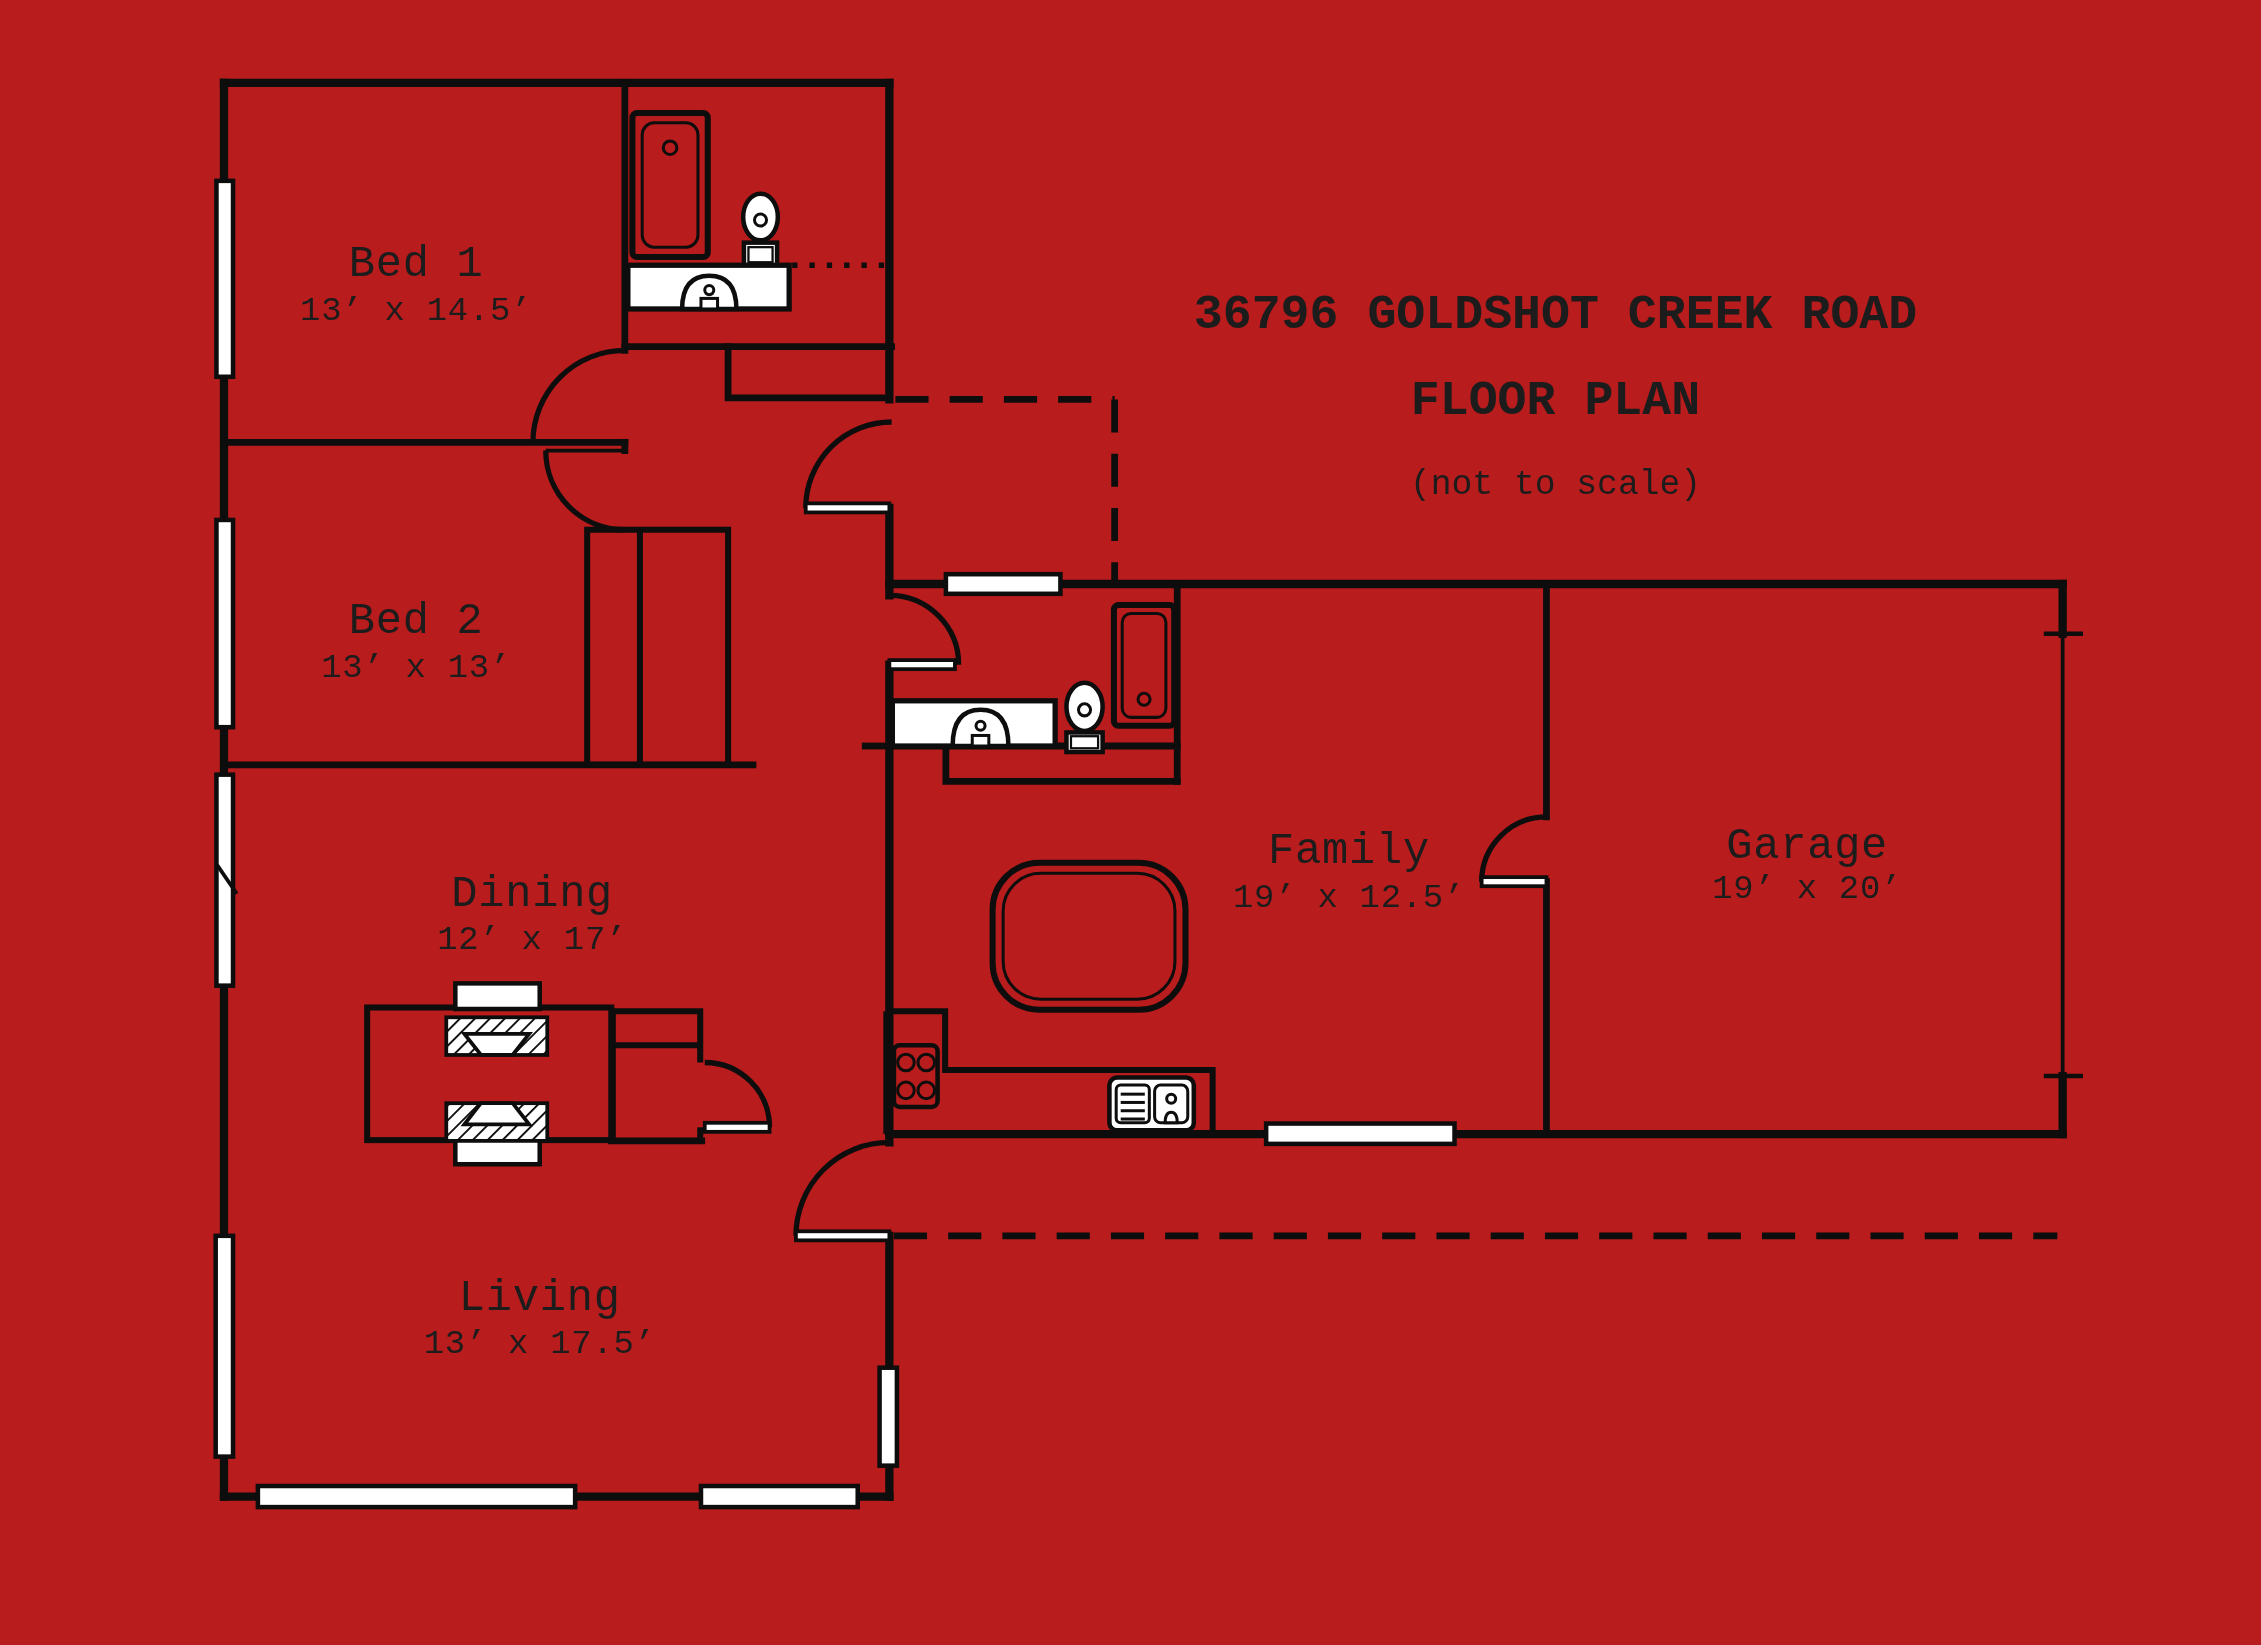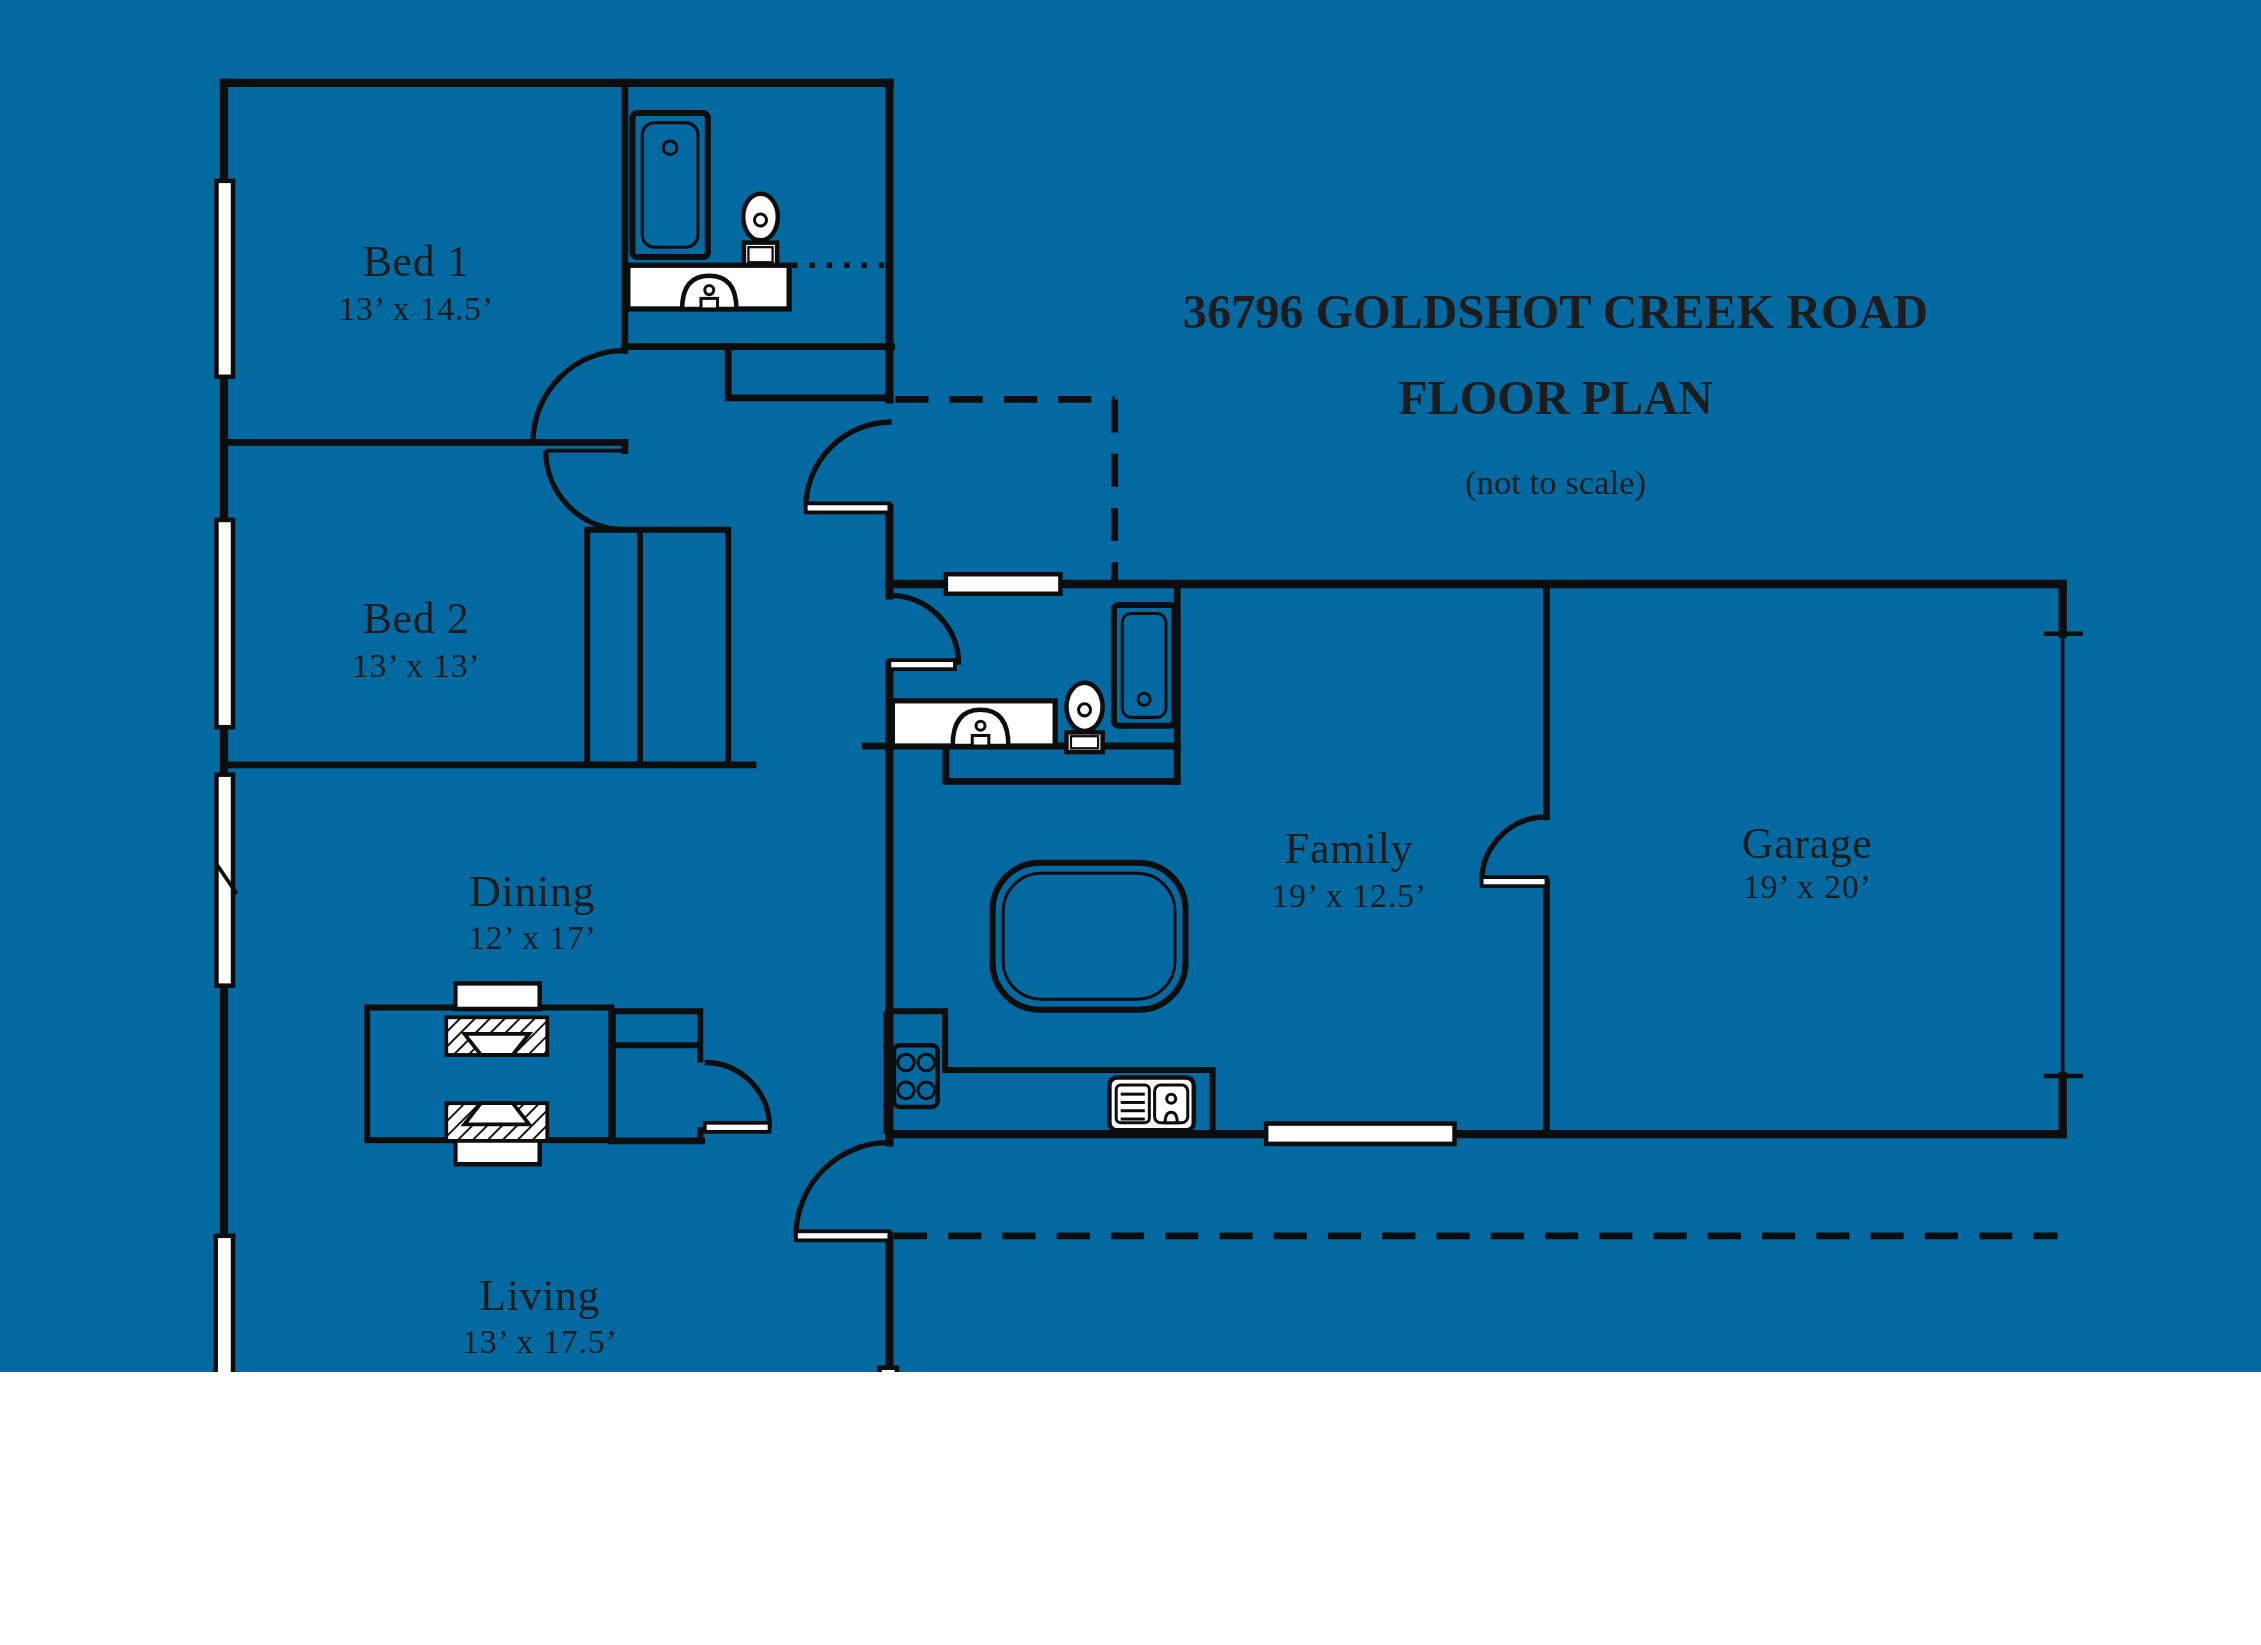--- a/index.html
+++ b/index.html
@@ -1,17 +1,17 @@
 <!DOCTYPE html>
 <html style="font-size:12px"><head>
 <meta charset="utf-8">
 <style>
   html,body{margin:0;padding:0;background:#ffffff;}
-  .page{position:relative;width:2261px;height:1372px;background:#0369a1;overflow:hidden;
-        font-family:Liberation Serif, serif;}
+  .page{position:relative;width:2261px;height:1645px;background:#b91c1c;overflow:hidden;
+        font-family:Liberation Mono, monospace;}
   svg text{fill:#1c1c1c;}
   .room-name{font-size:58px;font-weight:400;letter-spacing:1px;}
   .room-dims{font-size:45px;font-weight:400;letter-spacing:1px;}
   .title-main{font-size:64px;font-weight:700;letter-spacing:0px;}
   .title-sub{font-size:46px;font-weight:400;}
 </style>
 </head>
 <body>
 
 <div class="page">

